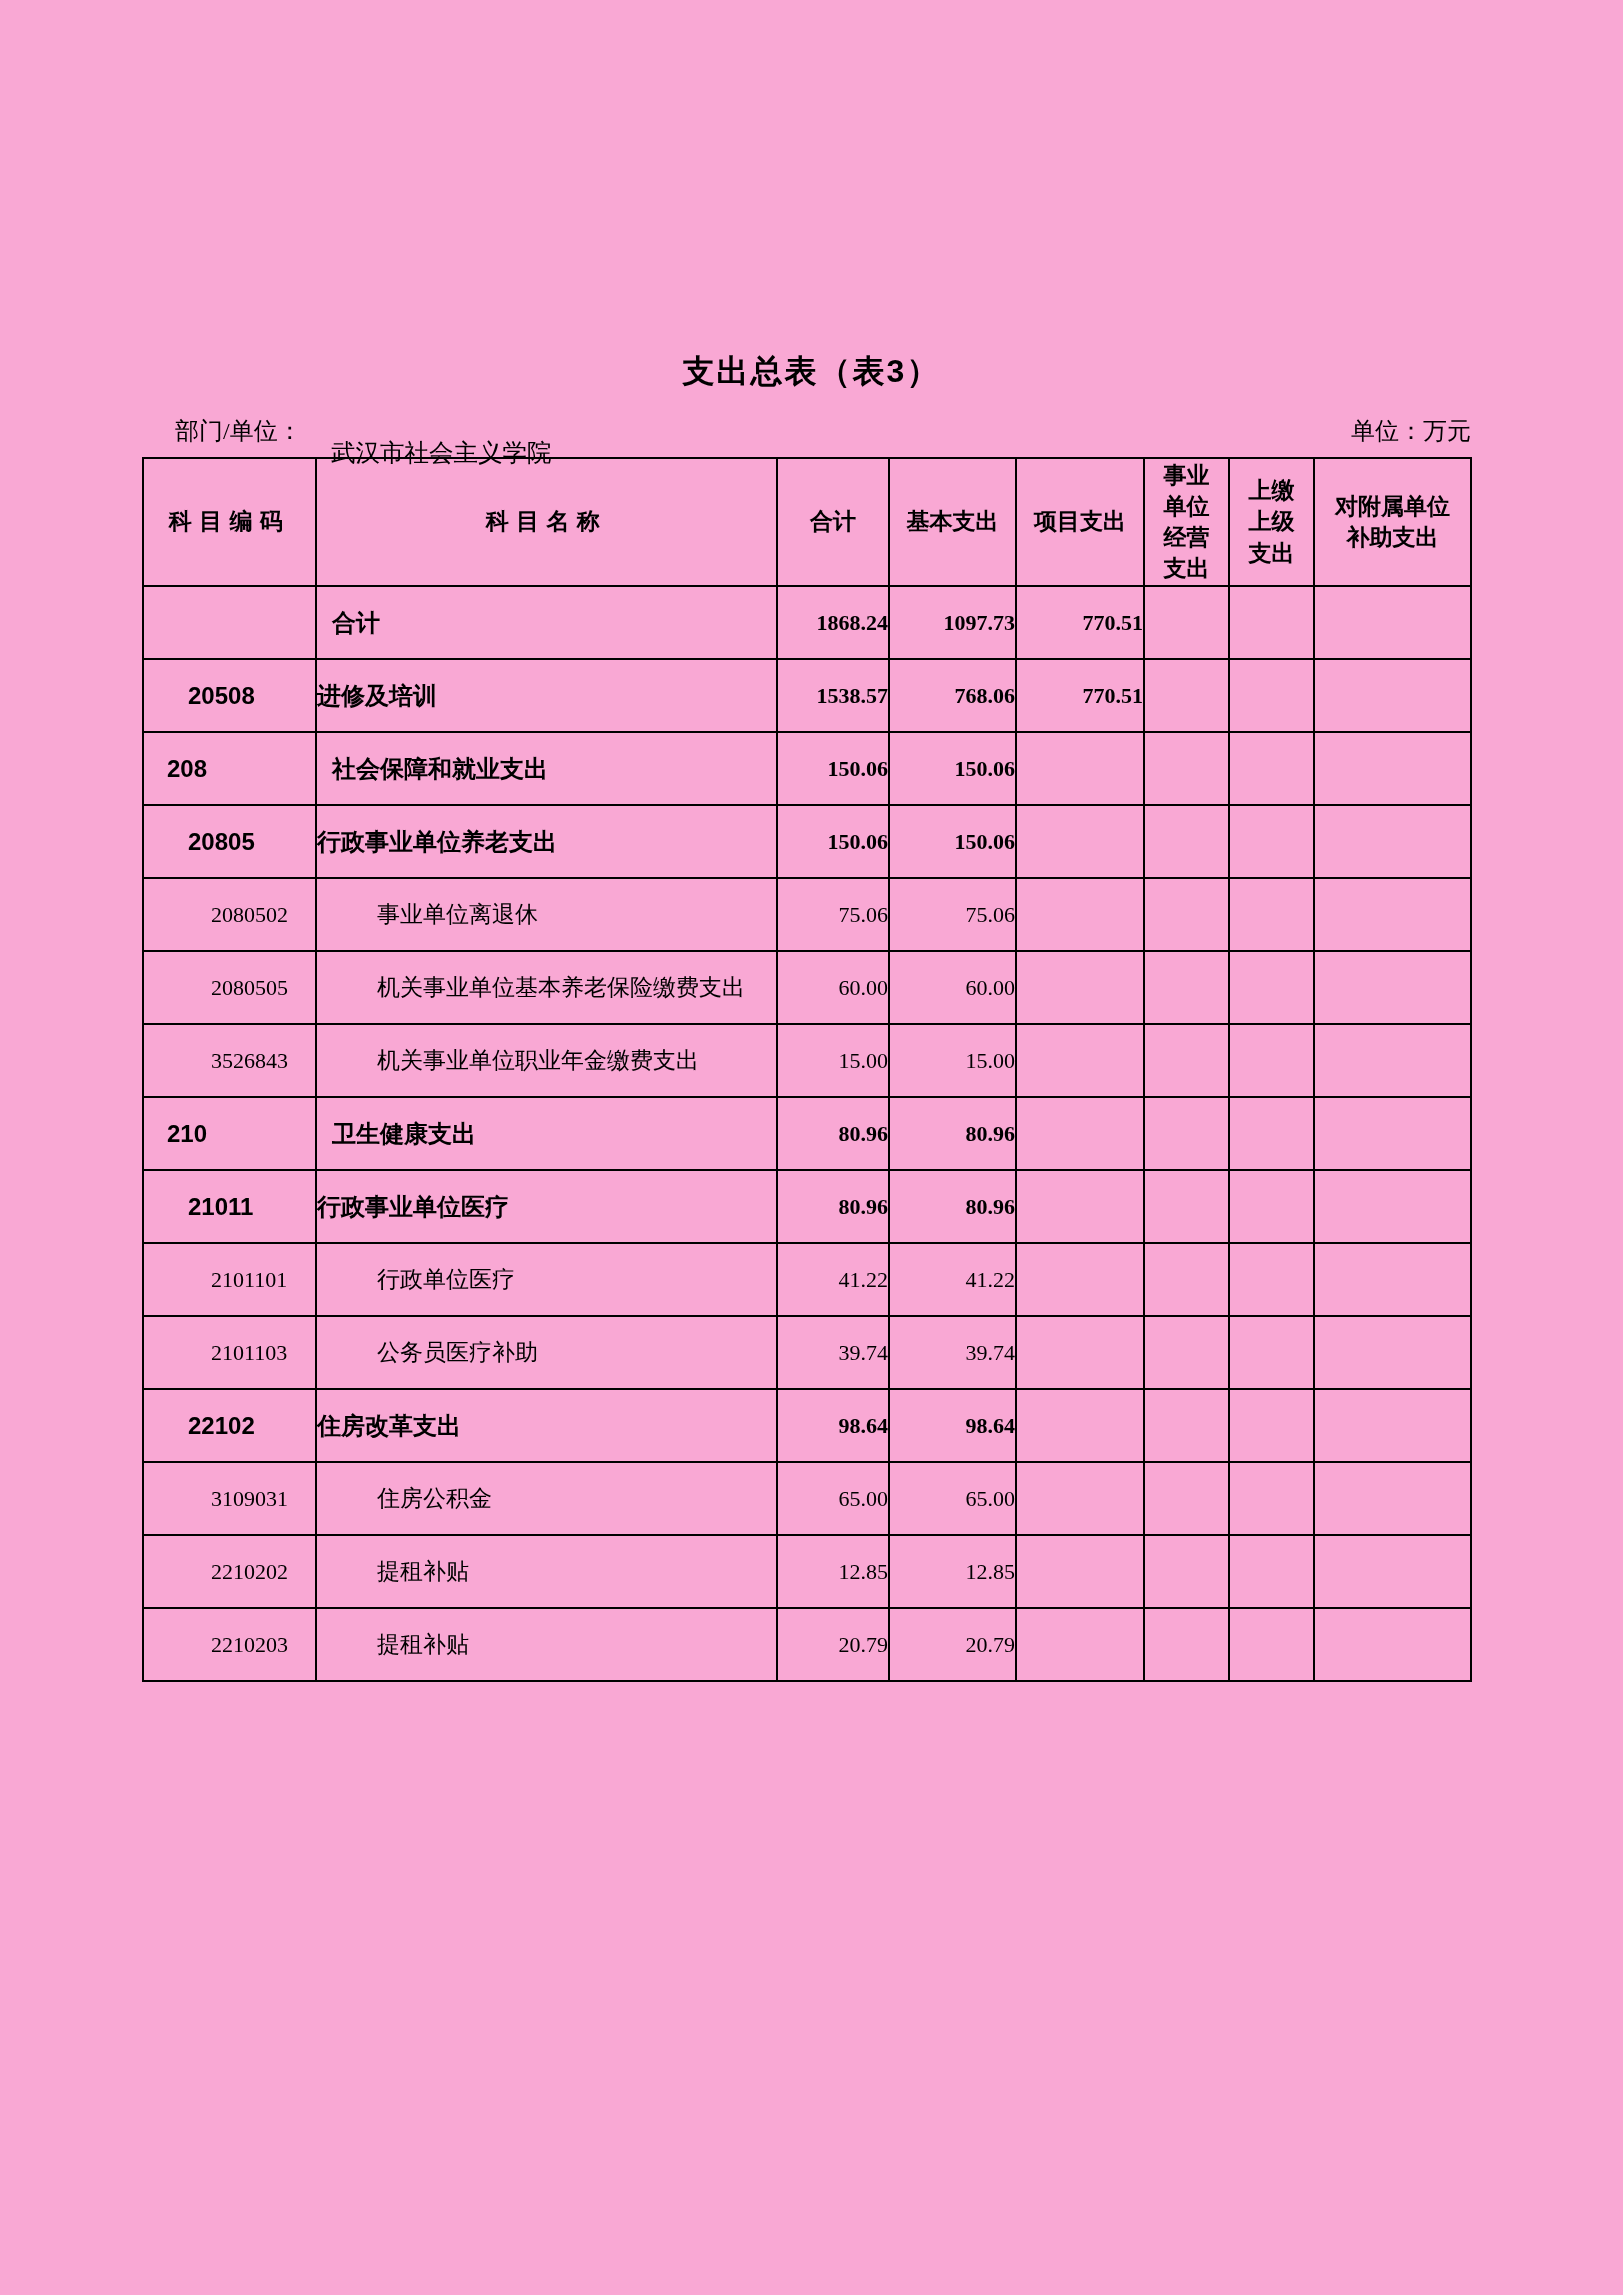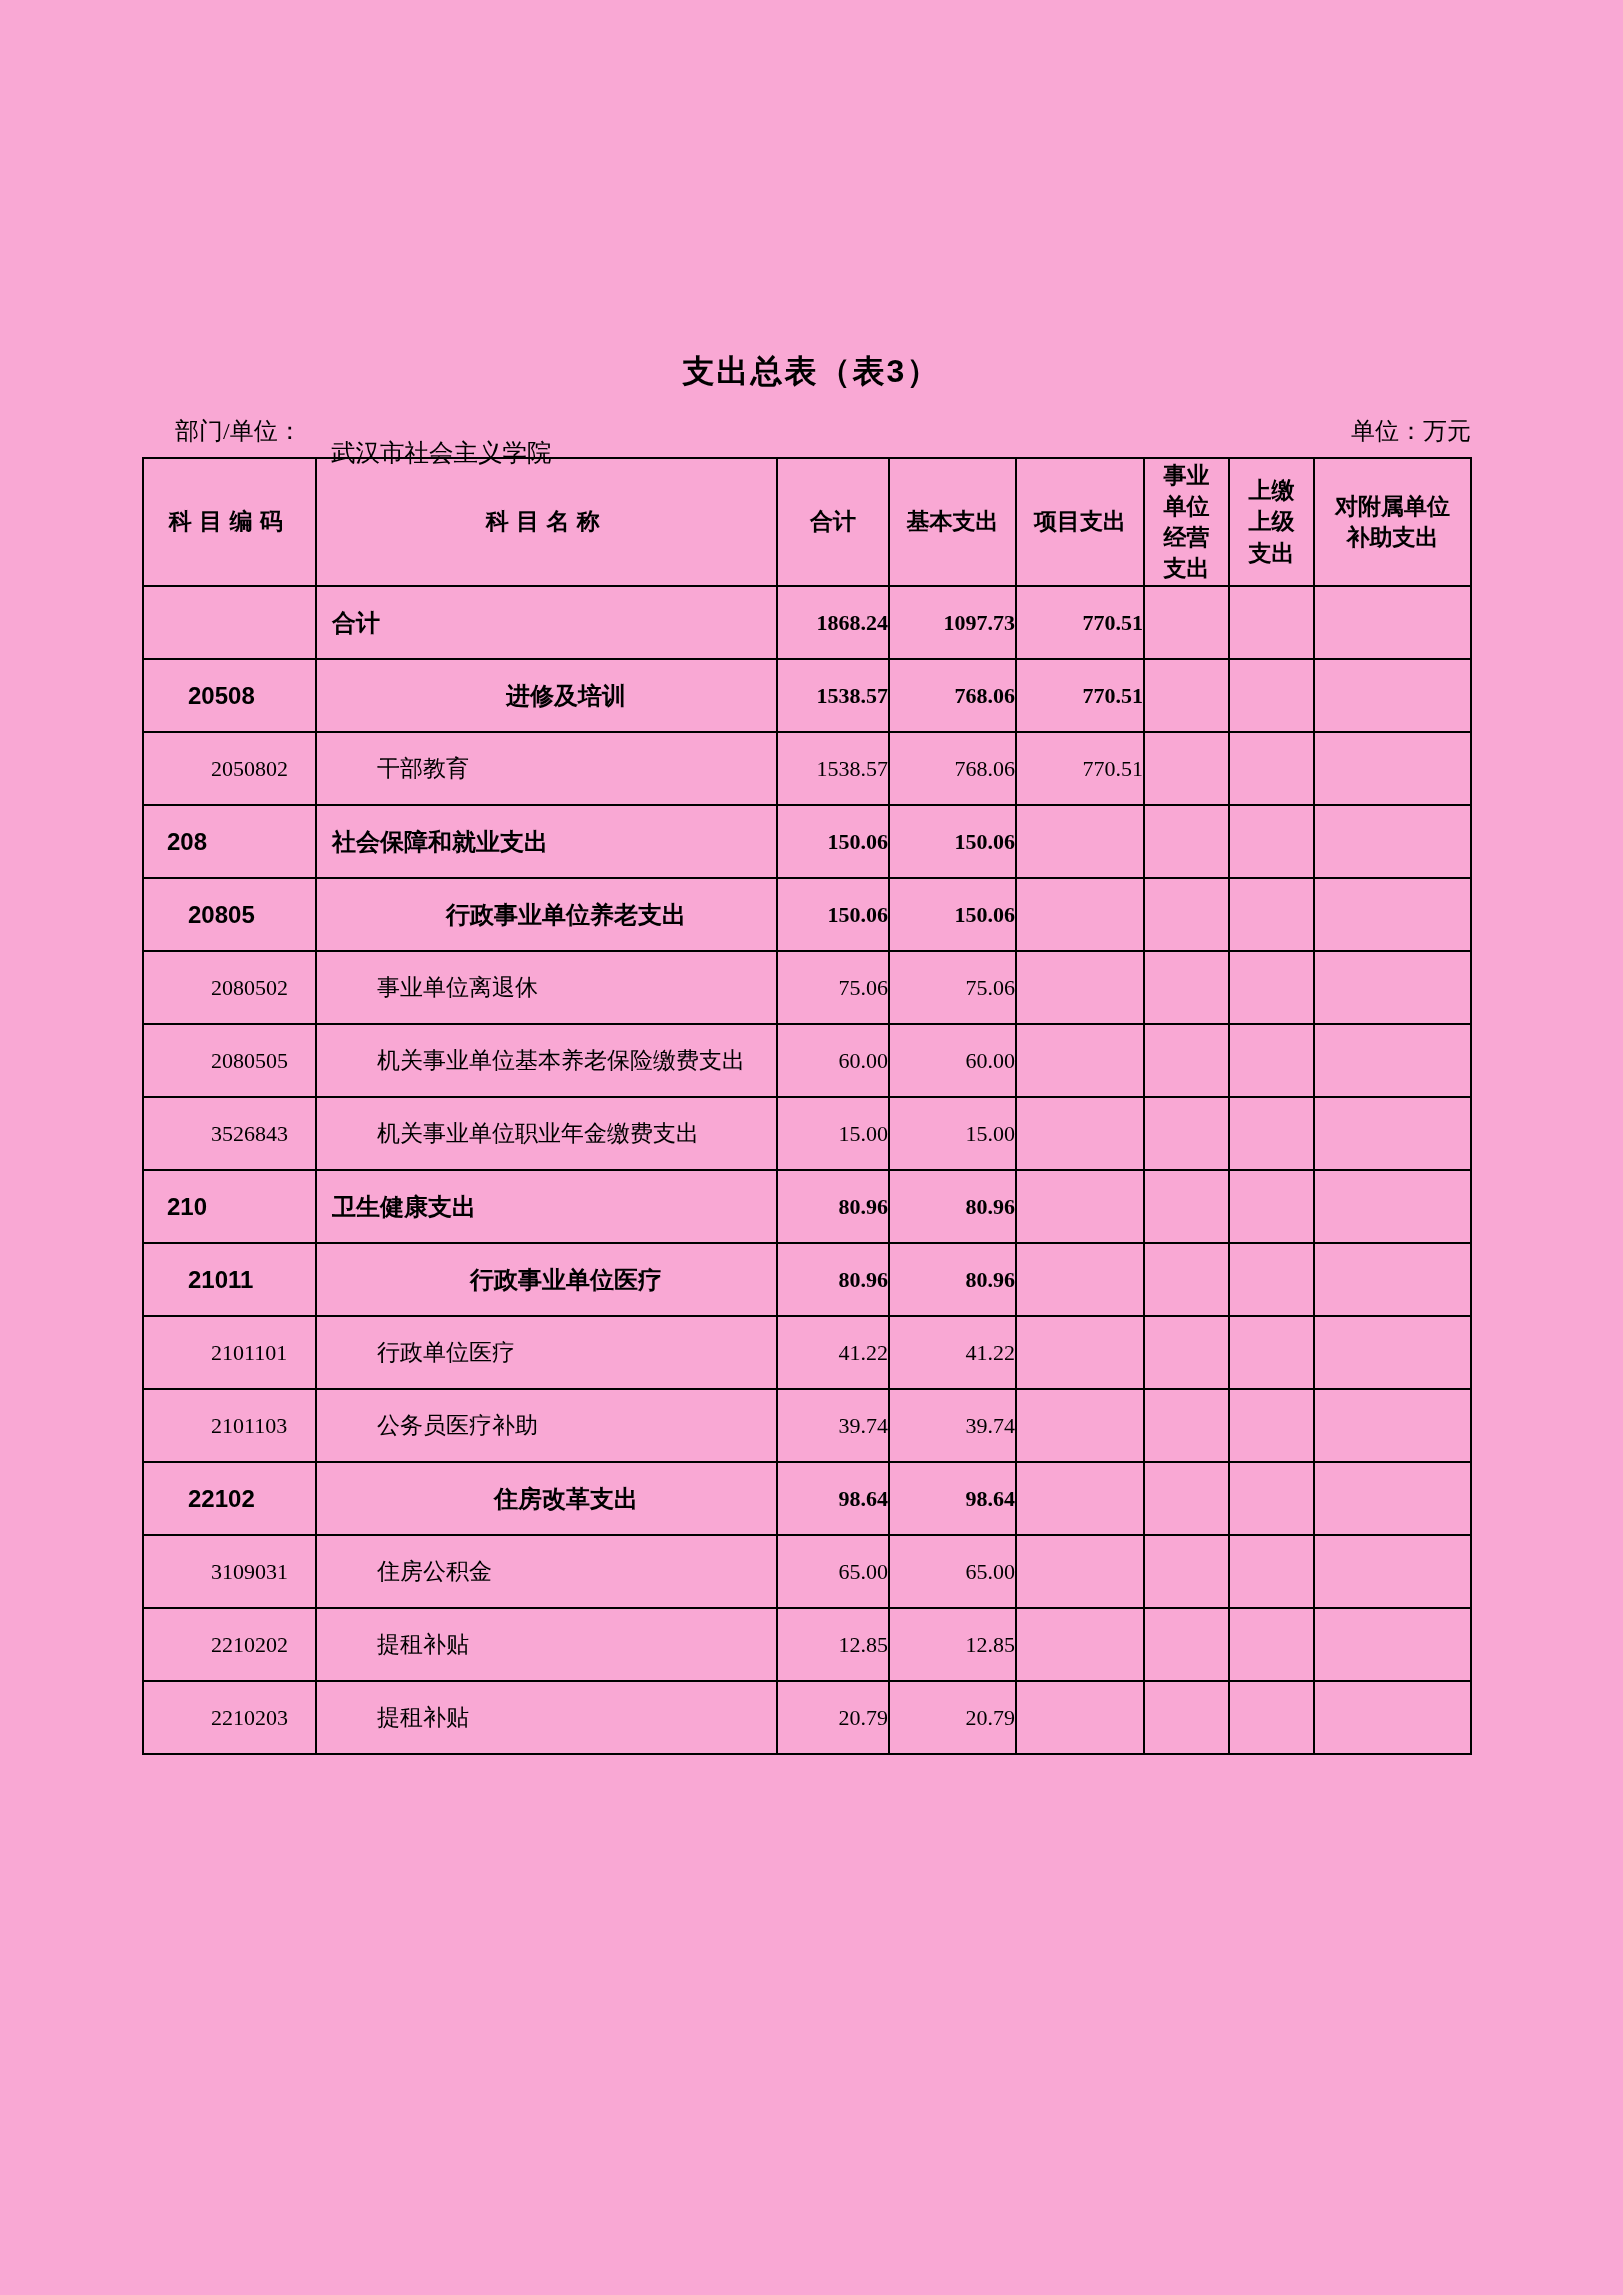--- a/index.html
+++ b/index.html
@@ -41,21 +41,21 @@
     white-space:pre-line;line-height:1.35;
   }
   th.sp{letter-spacing:0.32em;}
   td.code{font-size:22px;text-align:left;font-family:"Liberation Serif", serif;}
   td.name{font-size:23px;text-align:left;font-family:"Liberation Serif", serif;}
   td.num{font-size:22px;text-align:right;padding-right:12.3px;font-family:"Liberation Serif", serif;}
   td.code.l0{padding-left:23px;}
   td.code.l1{padding-left:44px;}
   td.code.l2{padding-left:67px;}
   td.name.l0{padding-left:15px;}
-  td.name.l1{padding-left:39px;text-align:center;}
+  td.name.l1{}
   td.name.l2{padding-left:60px;}
   tr.bold td{font-weight:700;}
   tr.bold td.name, tr.bold td.code{
     font-family:"Liberation Sans", sans-serif;
     font-size:24px;
   }
 </style>
 </head>
 <body>
 
@@ -110,30 +110,20 @@
         <tr class="row bold">
           <td class="code l1">20508</td>
           <td class="name l1">进修及培训</td>
           <td class="num">1538.57</td>
           <td class="num">768.06</td>
           <td class="num">770.51</td>
           <td class="num"></td>
           <td class="num"></td>
           <td class="num"></td>
         </tr>
-        <tr class="row">
-          <td class="code l2">2050802</td>
-          <td class="name l2">干部教育</td>
-          <td class="num">1538.57</td>
-          <td class="num">768.06</td>
-          <td class="num">770.51</td>
-          <td class="num"></td>
-          <td class="num"></td>
-          <td class="num"></td>
-        </tr>
         <tr class="row bold">
           <td class="code l0">208</td>
           <td class="name l0">社会保障和就业支出</td>
           <td class="num">150.06</td>
           <td class="num">150.06</td>
           <td class="num"></td>
           <td class="num"></td>
           <td class="num"></td>
           <td class="num"></td>
         </tr>

